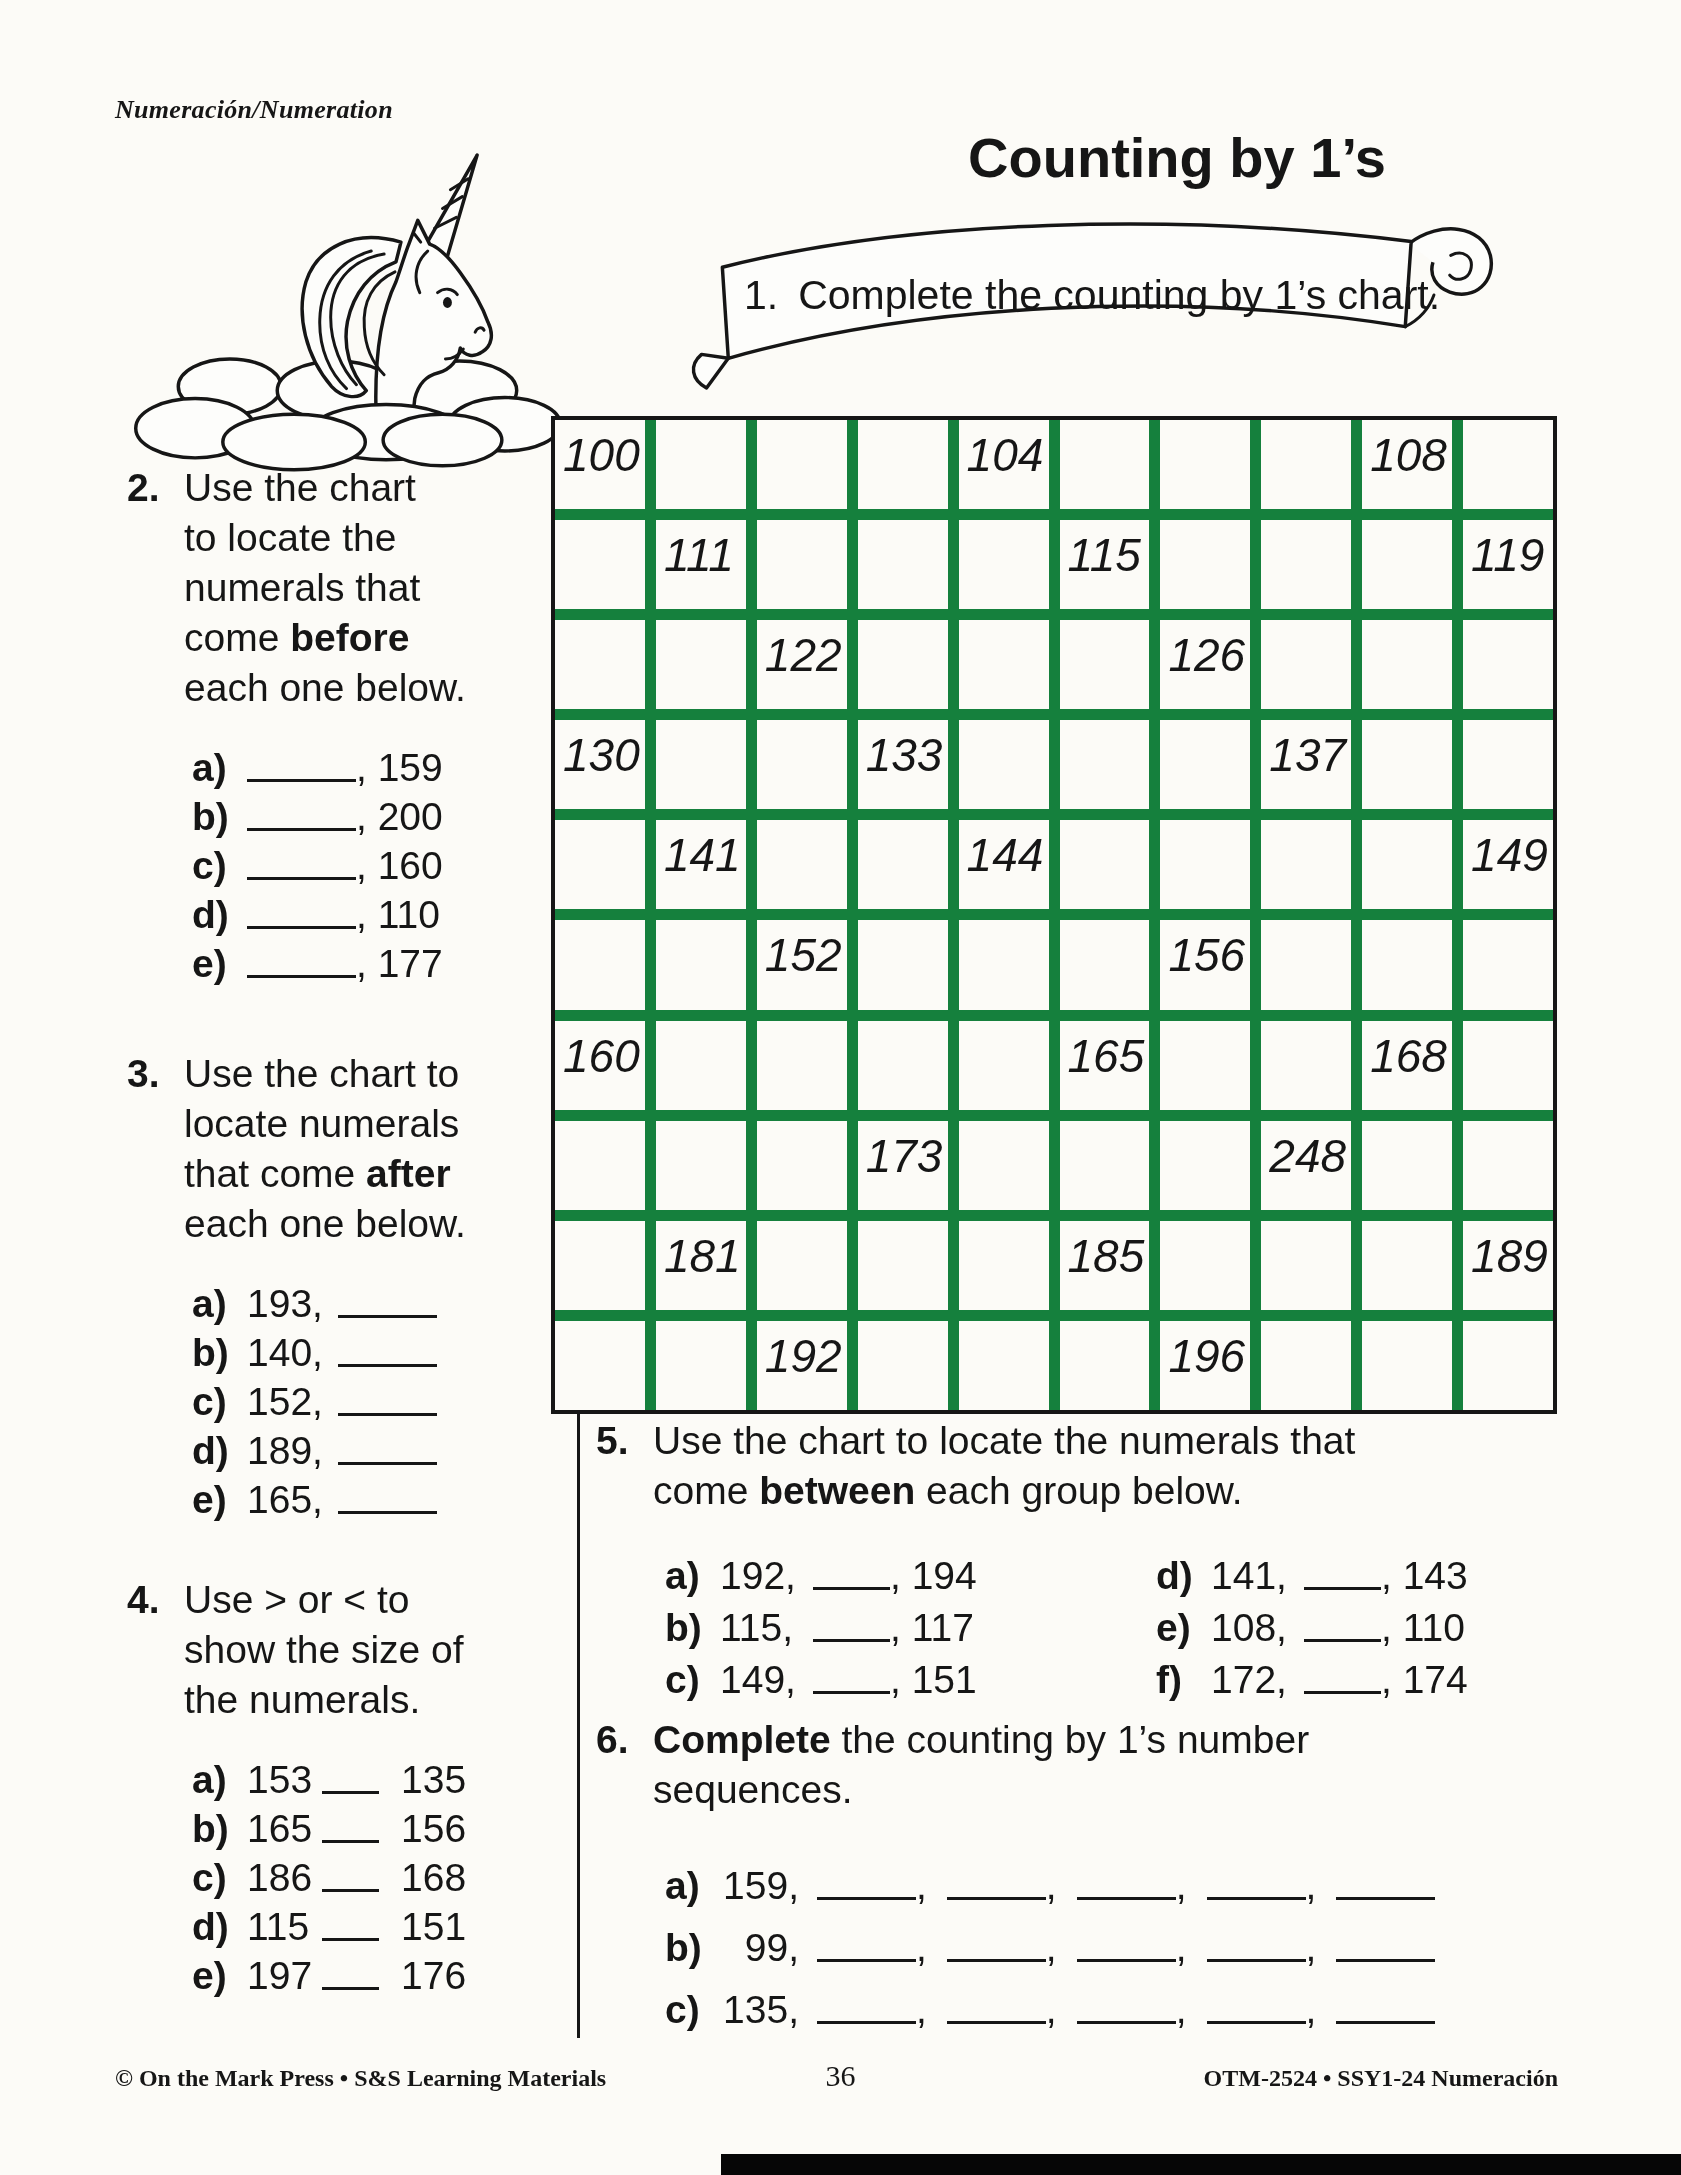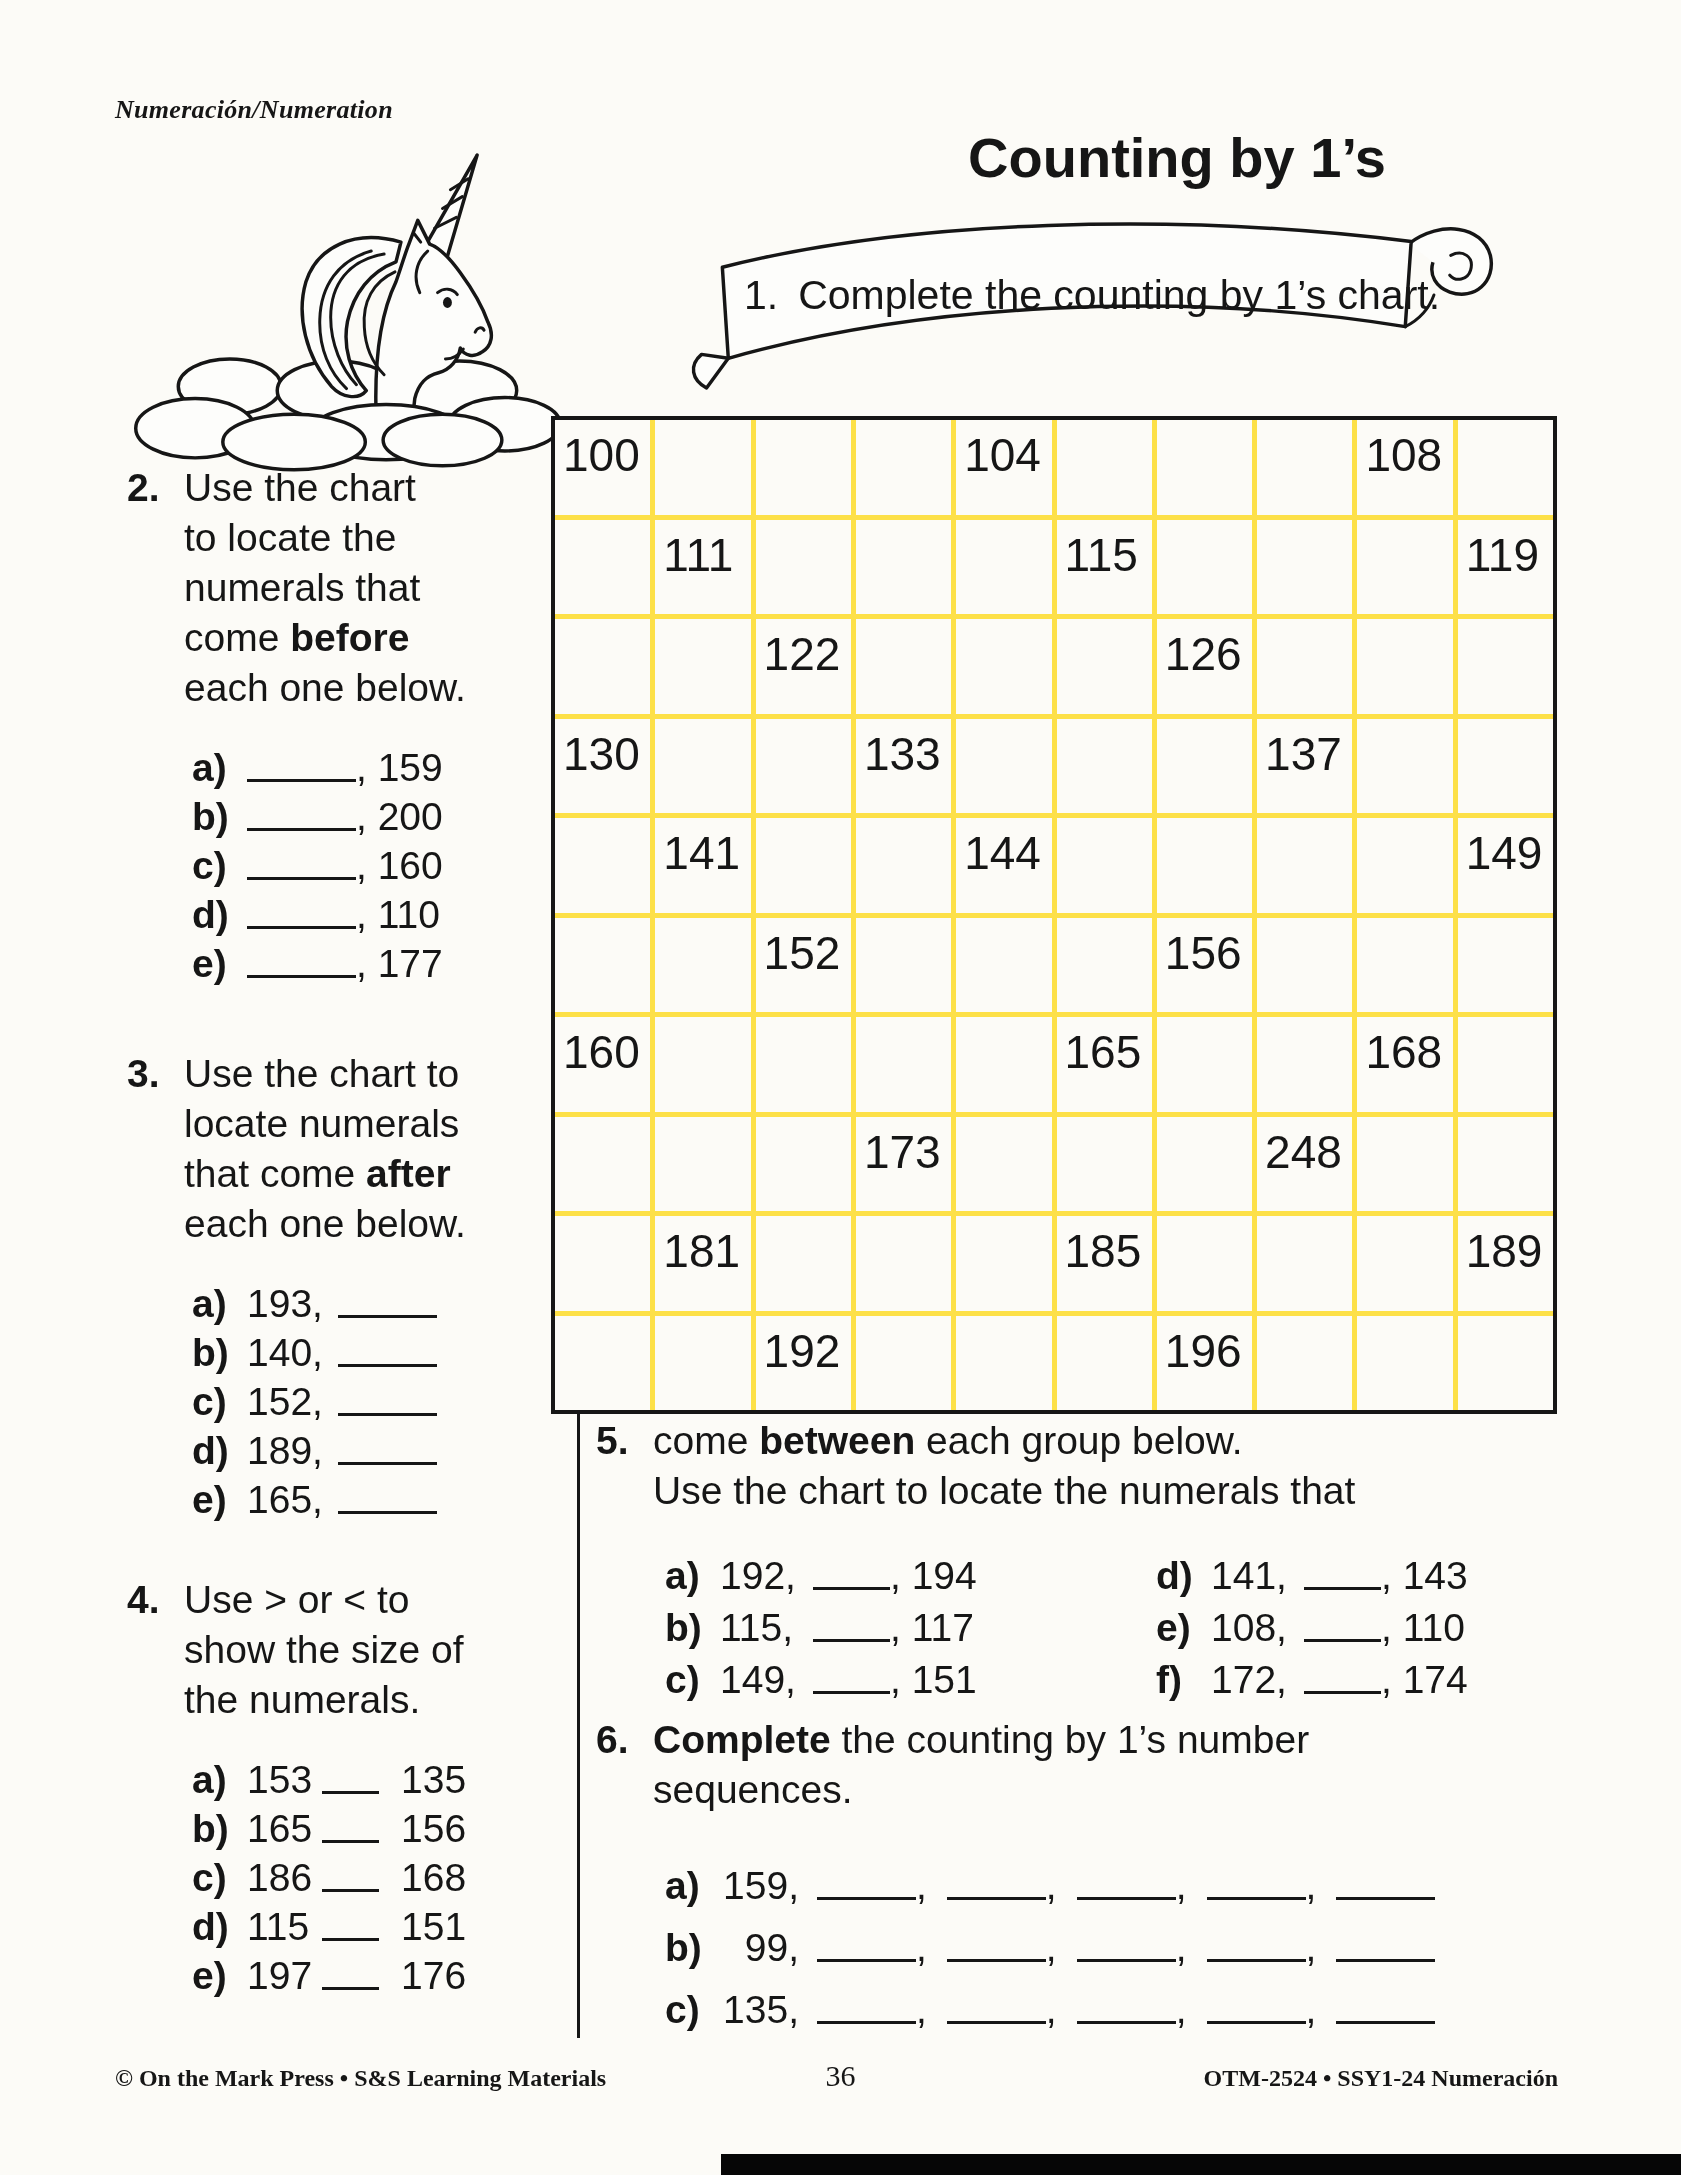--- a/index.html
+++ b/index.html
@@ -9,23 +9,23 @@
   .corner-label{position:absolute;left:115px;top:95px;font-family:"Liberation Serif",serif;
         font-weight:bold;font-style:italic;font-size:26px;letter-spacing:0.3px;}
   .page-title{position:absolute;left:752px;top:125px;width:634px;text-align:right;
         font-size:56px;font-weight:bold;}
   .banner{position:absolute;left:661px;top:178px;width:863px;height:230px;}
   .banner svg{position:absolute;left:0;top:0;width:100%;height:100%;}
   .banner-text{position:absolute;left:30px;top:95px;width:802px;text-align:center;
         font-size:41px;line-height:44px;}
   .banner-text .num{margin-right:20px;}
   .unicorn{position:absolute;left:111px;top:131px;width:473px;height:345px;}
-  .chart{position:absolute;left:551px;top:416px;width:998px;height:990px;background:#fde047;
+  .chart{position:absolute;left:551px;top:416px;width:998px;height:990px;background:#15803d;
         border:4px solid #161616;display:grid;grid-template-columns:repeat(10,1fr);
-        grid-template-rows:repeat(10,1fr);gap:5px;}
+        grid-template-rows:repeat(10,1fr);gap:11px;font-style:italic;}
   .cell{background:#fcfbf7;font-size:46px;line-height:1;padding:12px 0 0 8px;}
   .left-col{position:absolute;left:127px;top:463px;width:447px;font-size:39px;line-height:50px;}
   .qhead{display:flex;}
   .qnum{font-weight:bold;width:57px;flex:none;}
   .bd{font-weight:bold;}
   .ans-list{margin:30px 0 0 65px;}
   .ans-row{height:49px;line-height:49px;white-space:nowrap;}
   .lbl{display:inline-block;width:55px;font-weight:bold;}
   .blank{display:inline-block;border-bottom:3px solid #161616;position:relative;top:1px;}
   .gap-q3{margin-top:61px;}
@@ -267,22 +267,22 @@
         </div>
     </div>
   </div>
 
   <div class="divider"></div>
 
   <div class="q5">
     <div class="qhead">
       <span class="qnum">5.</span>
       <div>
+          <div><span>Use the chart to locate the numerals that</span></div>
           <div><span>come </span><span class="bd">between</span><span> each group below.</span></div>
-          <div><span>Use the chart to locate the numerals that</span></div>
         </div>
     </div>
     <div class="q5-cols">
       <div class="col">
           <div class="ans-row"><span class="lbl">a)</span><span class="q5num">192,</span><span class="blank" style="width: 77px;"></span><span>, 194</span></div>
           <div class="ans-row"><span class="lbl">b)</span><span class="q5num">115,</span><span class="blank" style="width: 77px;"></span><span>, 117</span></div>
           <div class="ans-row"><span class="lbl">c)</span><span class="q5num">149,</span><span class="blank" style="width: 77px;"></span><span>, 151</span></div>
         </div>
       <div class="col">
           <div class="ans-row"><span class="lbl">d)</span><span class="q5num">141,</span><span class="blank" style="width: 77px;"></span><span>, 143</span></div>

